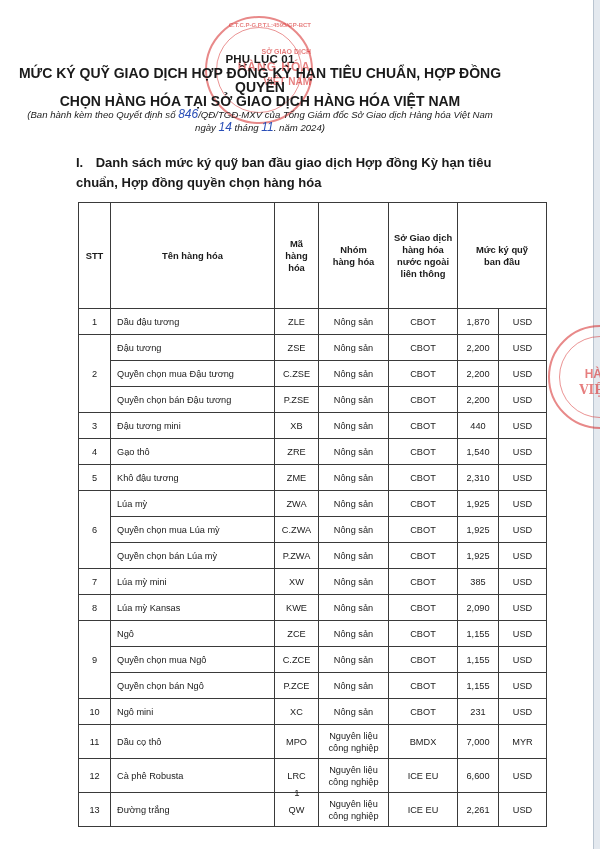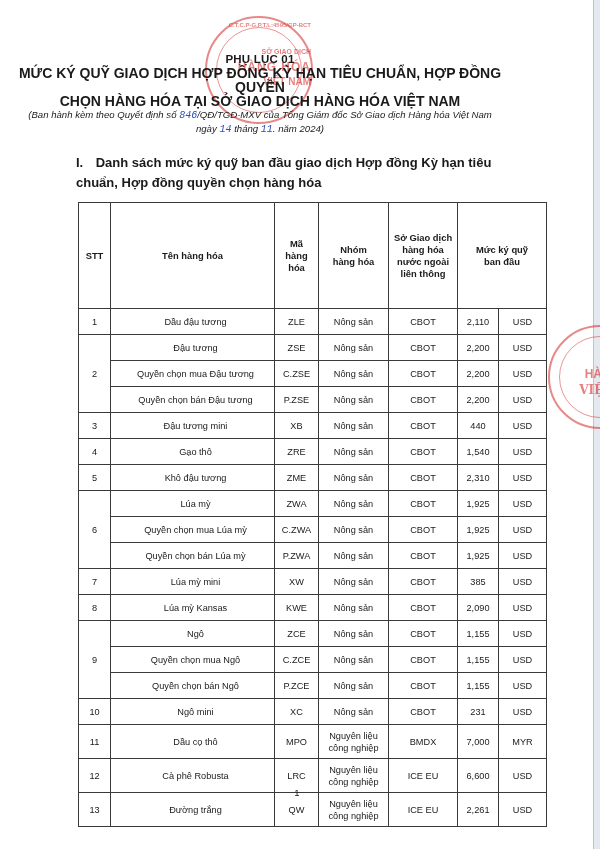--- a/index.html
+++ b/index.html
@@ -10,38 +10,38 @@
     color: #1a1a1a;
   }
   .page-edge {
     position: absolute; top: 0; right: 0; width: 6px; height: 849px;
     background: #e4e9ef; border-left: 1px solid #b9c4d0;
   }
   .header { position: absolute; top: 52px; left: 4px; width: 512px; text-align: center; }
   .appendix-title { font-weight: bold; font-size: 11.5px; line-height: 14px; letter-spacing: 0.2px; }
   .main-title { font-weight: bold; font-size: 14px; line-height: 14px; }
   .subtitle { font-style: italic; font-size: 9.6px; line-height: 13px; color: #222; }
-  .handwrite { color: #2a4fb8; font-style: italic; font-family: Liberation Mono, monospace; font-size: 10px; }
+  .handwrite { color: #2a4fb8; font-style: italic; font-family: Liberation Sans, sans-serif; font-size: 12px; }
 
   .section-title {
     position: absolute; left: 76px; top: 153px; width: 460px;
     font-weight: bold; font-size: 13px; line-height: 20px;
   }
   .section-title .num { display: inline-block; width: 16px; }
 
   table.margin-table {
     position: absolute; left: 78px; top: 202px; width: 468px;
     border-collapse: collapse; font-size: 9.2px; table-layout: fixed;
   }
   table.margin-table th, table.margin-table td {
     border: 1px solid #3a3a3a; padding: 0; text-align: center; vertical-align: middle;
   }
   table.margin-table th { font-weight: bold; font-size: 9.4px; line-height: 12px; height: 73px; }
   table.margin-table td { height: 25px; }
-  table.margin-table td.name { text-align: center; padding-left: 6px; }
+  table.margin-table td.name { text-align: left; padding-left: 6px; }
   table.margin-table td.two-line { line-height: 12px; height: 33px; }
   td.cur { font-size: 9.2px; }
 
   .page-number { position: absolute; top: 787px; left: 0; width: 594px; text-align: center; font-size: 9.5px; }
 
   .stamp {
     position: absolute; border-radius: 50%; border: 2px solid rgba(214,40,40,0.55);
     color: rgba(214,40,40,0.6); text-align: right; pointer-events: none;
   }
   .stamp .inner {
@@ -114,21 +114,21 @@
       <th colspan="2" style="padding:8px 14px">Mức ký quỹ ban đầu</th>
     </tr>
   </thead>
   <tbody id="table-body">
       <tr>
         <td>1</td>
         <td class="name">Dầu đậu tương</td>
         <td>ZLE</td>
         <td>Nông sản</td>
         <td>CBOT</td>
-        <td>2,110</td>
+        <td>1,870</td>
         <td class="cur">USD</td>
       </tr>
       <tr>
         <td rowspan="3">2</td>
         <td class="name">Đậu tương</td>
         <td>ZSE</td>
         <td>Nông sản</td>
         <td>CBOT</td>
         <td>2,200</td>
         <td class="cur">USD</td>

